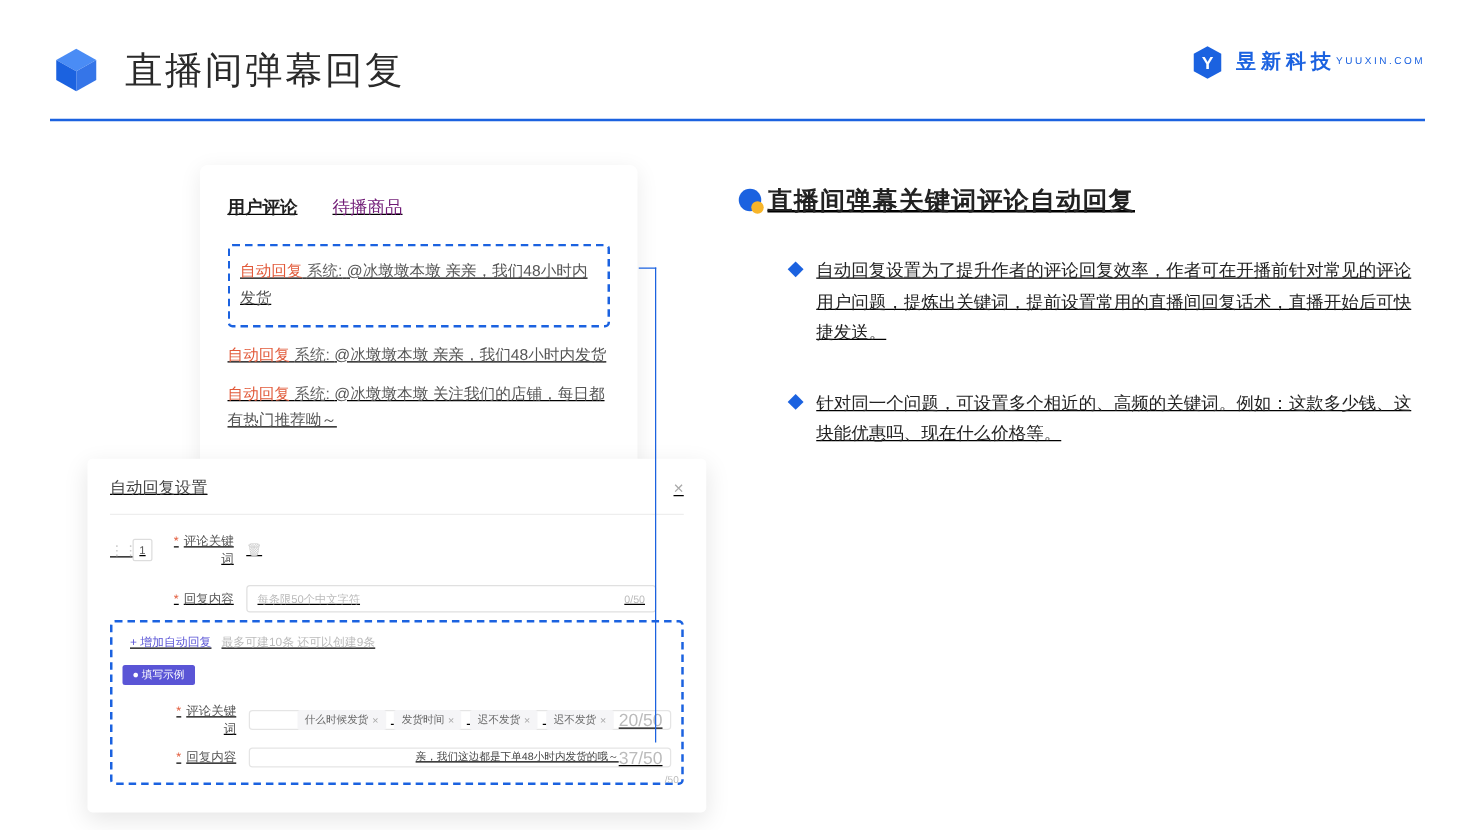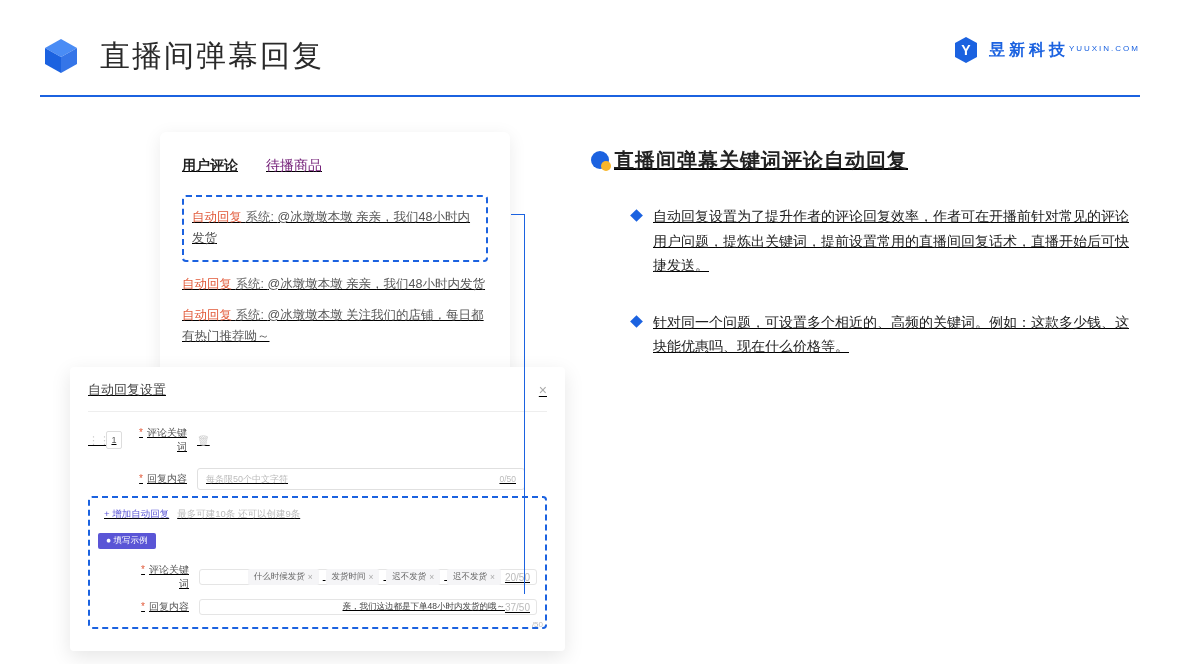--- a/index.html
+++ b/index.html
@@ -45,21 +45,21 @@
 
 .add-link { color: #5a55d6; font-size: 9.5px; margin-top: 14px; display: flex; align-items: flex-start; padding-left: 6px; }
 .add-hint { color: #bbb; margin-left: 8px; }
 
 .example-box { border: 2px dashed #1b62e0; border-radius: 4px; padding: 10px 8px 12px 8px; margin-top: 6px; }
 .example-badge { display: inline-block; background: #5a55d6; color: #fff; font-size: 8.5px; padding: 2px 8px; border-radius: 2px; margin-bottom: 8px; }
 .tag { display: inline-flex; align-items: center; background: #f5f5f7; border-radius: 2px; padding: 2px 6px; font-size: 8.5px; color: #666; margin-right: 4px; }
 .tag .x { margin-left: 3px; color: #aaa; }
 .ex-input { flex: 1; height: 16px; border: 1px solid #e5e5e5; border-radius: 3px; padding: 0 6px; display: flex; align-items: center; justify-content: flex-end; background: #fff; }
 .ex-text { font-size: 8.5px; color: #444; }
-.small-counter { color: #bbb; font-size: 10px; }
+.small-counter { color: #bbb; font-size: 14px; }
 .extra-counter { position: absolute; right: 22px; bottom: 22px; font-size: 8px; color: #bbb; }
 
 .connector { position: absolute; border: 1.5px solid #1b62e0; border-left: none; border-bottom: none; }
 
 .right-heading { display: flex; align-items: center; gap: 2px; margin-bottom: 30px; }
 .bullet-icon { width: 22px; height: 22px; position: relative; }
 .right-title { font-size: 20px; color: #222; letter-spacing: 1px; }
 .bullet-point { display: flex; gap: 12px; font-size: 14px; color: #222; line-height: 1.75; margin-bottom: 32px; padding-left: 42px; }
 .diamond { width: 9px; height: 9px; background: #1b62e0; transform: rotate(45deg); flex-shrink: 0; margin-top: 7px; }
 .bp-text { flex: 1; }

